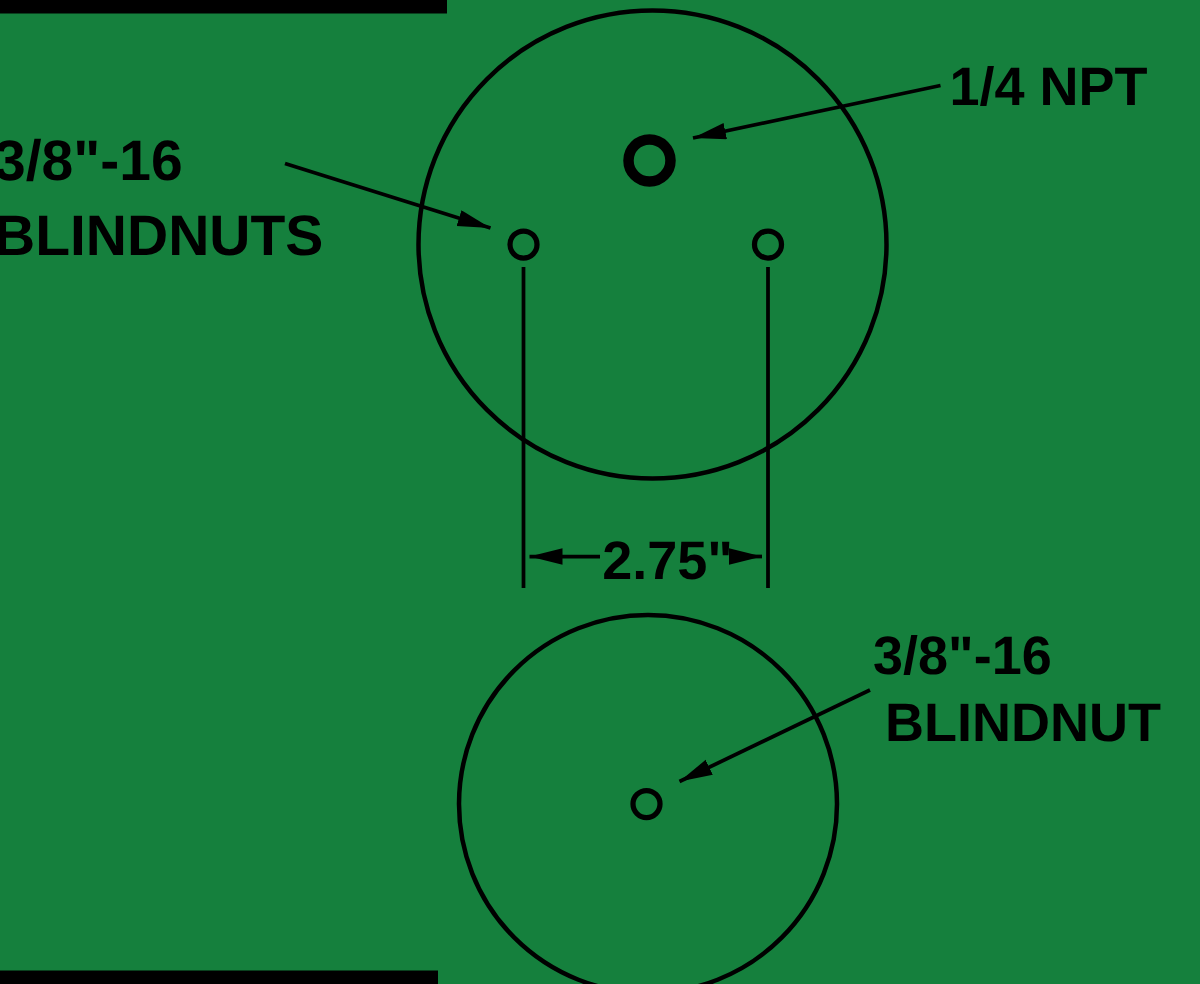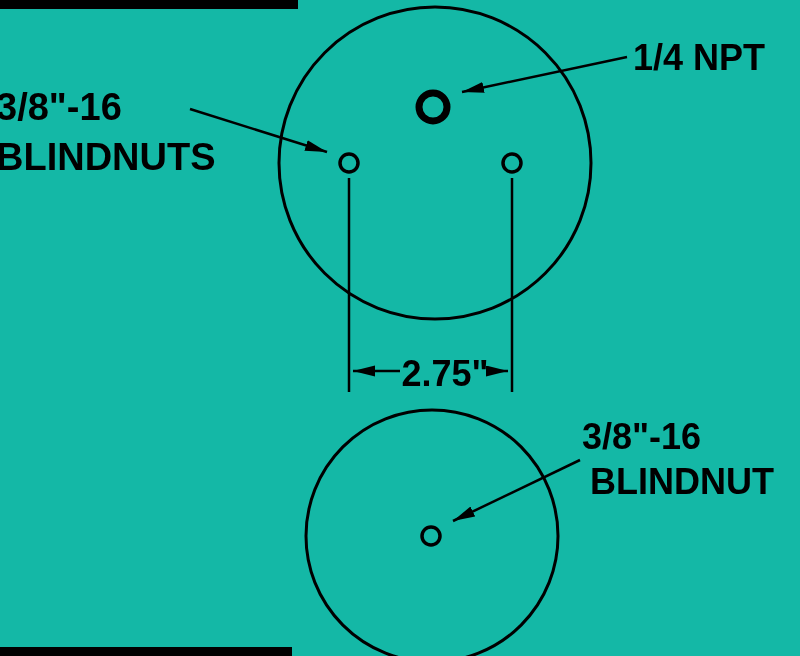--- a/index.html
+++ b/index.html
@@ -4,21 +4,21 @@
 <style>
   html, body {
     margin: 0;
     padding: 0;
     background: #ffffff;
   }
   .canvas {
     position: relative;
     width: 800px;
     height: 656px;
-    background: #14b8a6;
+    background: #15803d;
     overflow: hidden;
     font-family: "Liberation Sans", sans-serif;
   }
   svg { display: block; }
   .diagram-text {
     font-family: "Liberation Sans", sans-serif;
     font-weight: bold;
     fill: #000000;
   }
   .lbl-36 { font-size: 36px; }

